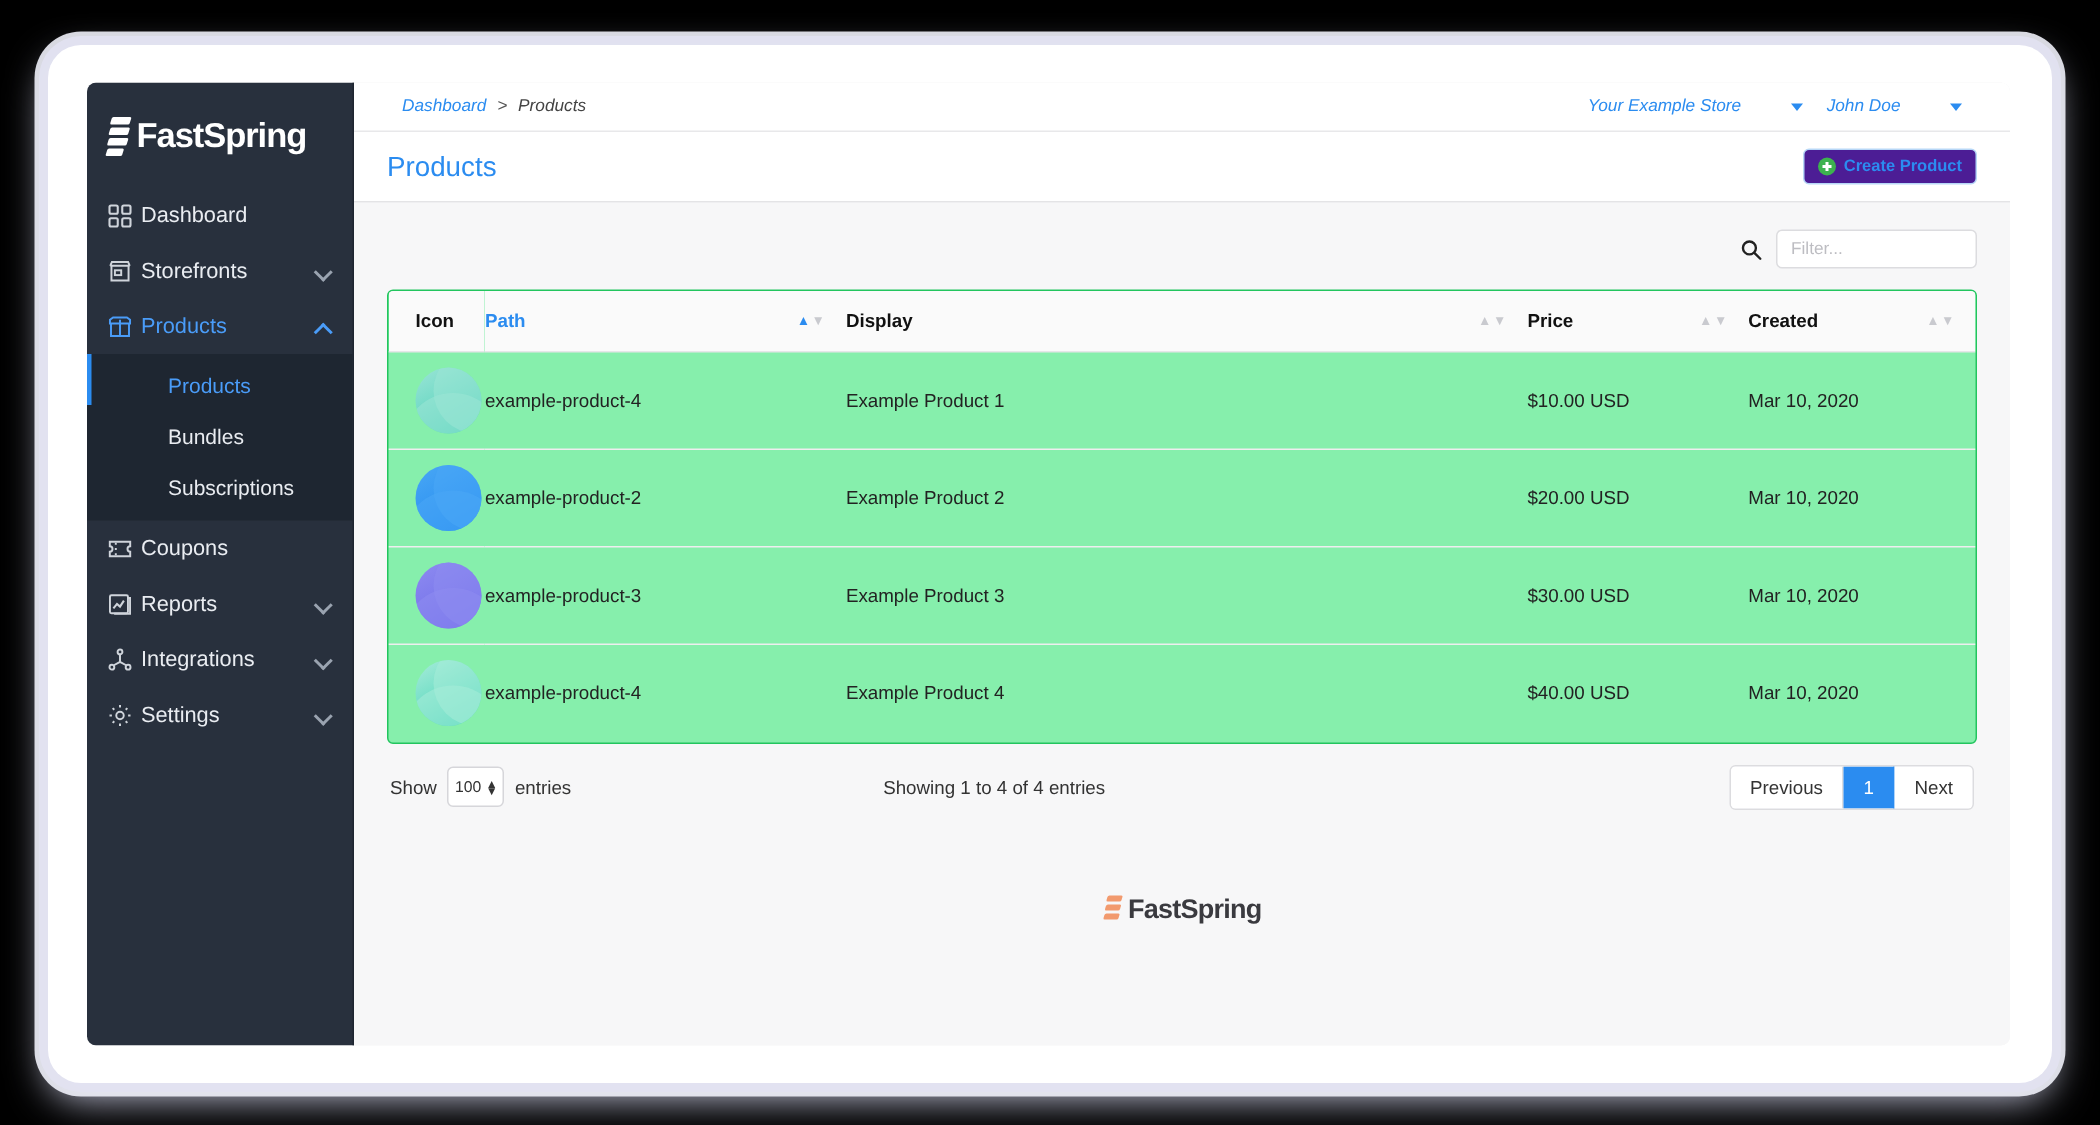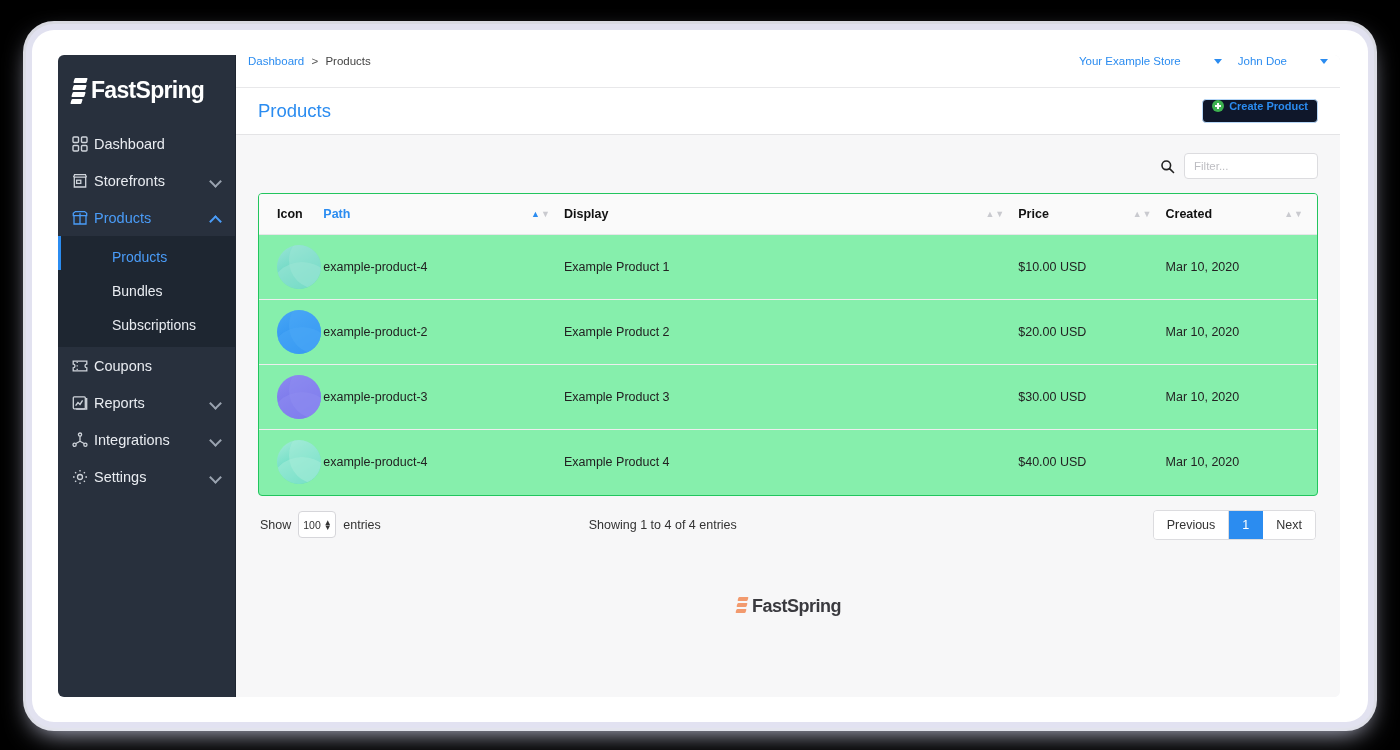--- a/index.html
+++ b/index.html
@@ -102,22 +102,22 @@
   .sub-item.active { color: #4a9cf8; }
 
   svg.ic { display: block; }
 
   
   #main { flex: 1; display: flex; flex-direction: column; background: #f7f7f8; min-width:0; }
 
   .topbar {
     height: 33px; background: #ffffff;
     border-bottom: 1px solid #e8e8ea;
-    display: flex; align-items: flex-start;
-    padding: 0 12px; font-size: 11.5px;
+    display: flex; align-items: center;
+    padding: 0 32px; font-size: 11.5px; font-style: italic;
   }
   .crumb-link { color: #2b8cf0; cursor: pointer; }
   .crumb-sep { color: #555; margin: 0 4px; }
   .crumb-cur { color: #444; }
   .topbar-right { margin-left: auto; display: flex; align-items: center; gap: 16px; }
   .acct { color: #2b8cf0; font-size: 11.5px; cursor: pointer; display: flex; align-items: center; gap: 28px; }
   .acct .dncar {
     margin-left: 5px; width: 0; height: 0;
     border-left: 4px solid transparent;
     border-right: 4px solid transparent;
@@ -128,23 +128,23 @@
     height: 47px; background: #ffffff;
     border-bottom: 1px solid #e4e4e6;
     display: flex; align-items: center;
     padding: 0 22px;
   }
   .pagetitle { color: #2b8cf0; font-size: 18.5px; }
   .btn-create {
     margin-left: auto;
     height: 24px; padding: 0 9px;
     border: 1px solid #b7d7f7; border-radius: 4px;
-    background: #0f172a; color: #2b8cf0;
+    background: #4c1d95; color: #2b8cf0;
     font-size: 11px; font-weight: bold;
-    display: flex; gap: 5px;
+    display: flex; align-items: center; gap: 5px;
     cursor: pointer; font-family: inherit;
   }
   .plus-circle {
     width: 12px; height: 12px; border-radius: 50%;
     background: #3db24f; position: relative; flex:0 0 12px;
   }
   .plus-circle::before, .plus-circle::after {
     content:""; position:absolute; background:#fff;
   }
   .plus-circle::before { left:3px; top:5.3px; width:6px; height:1.6px; }

